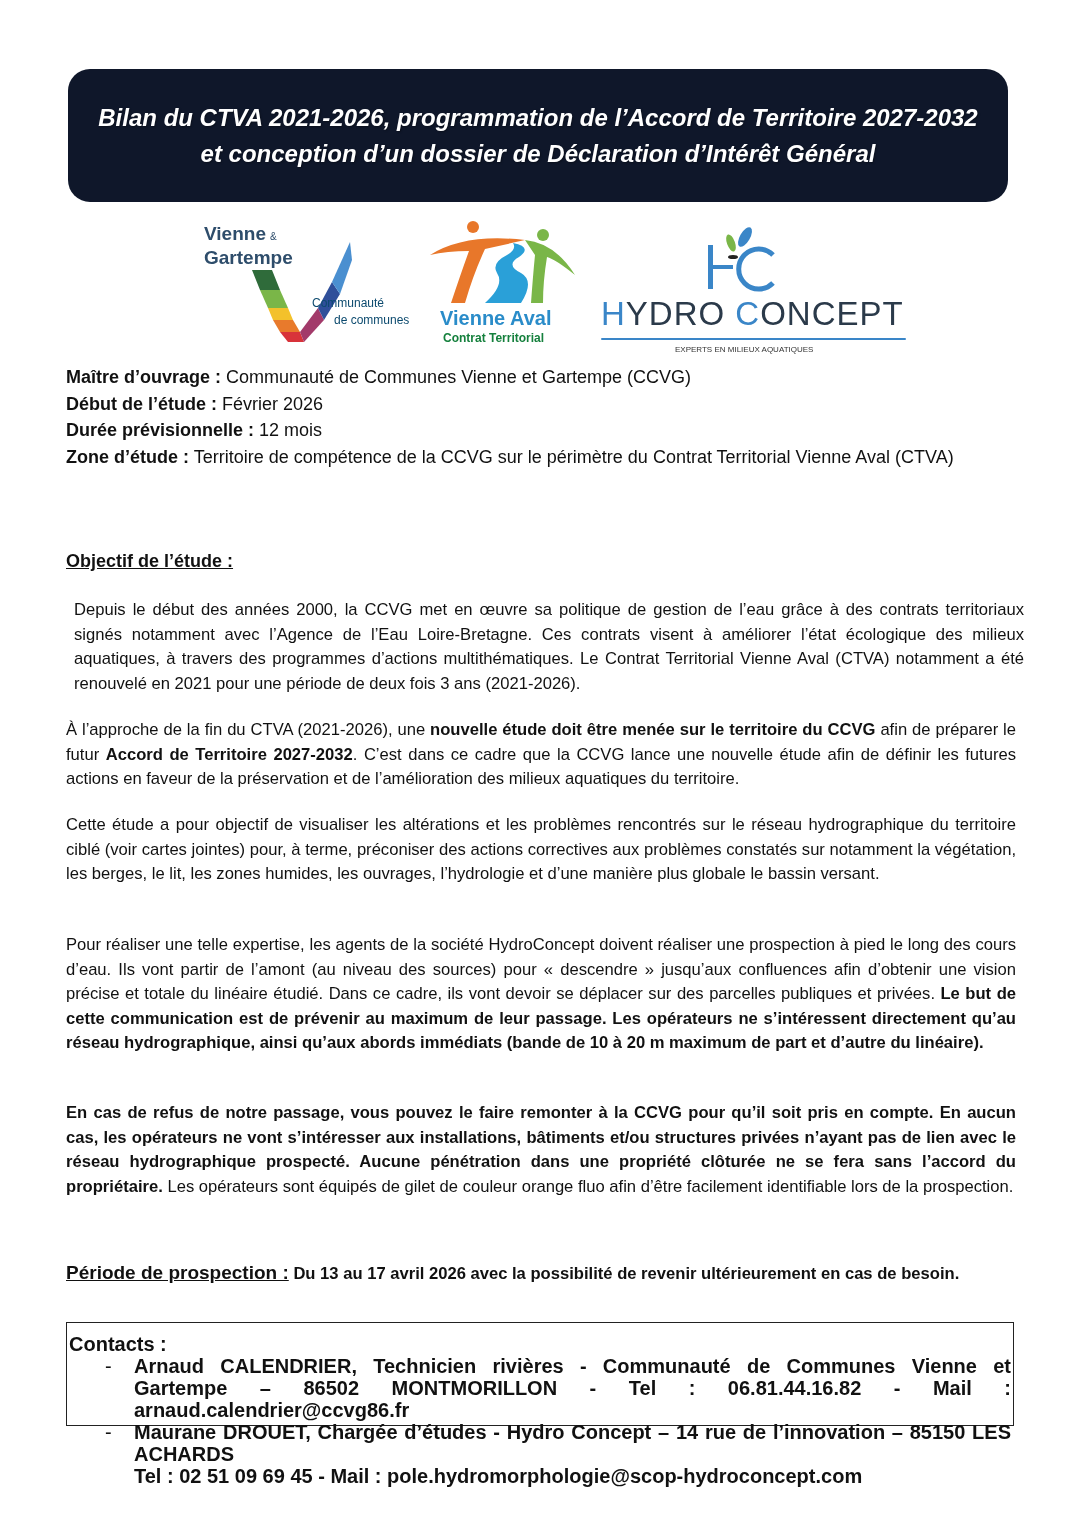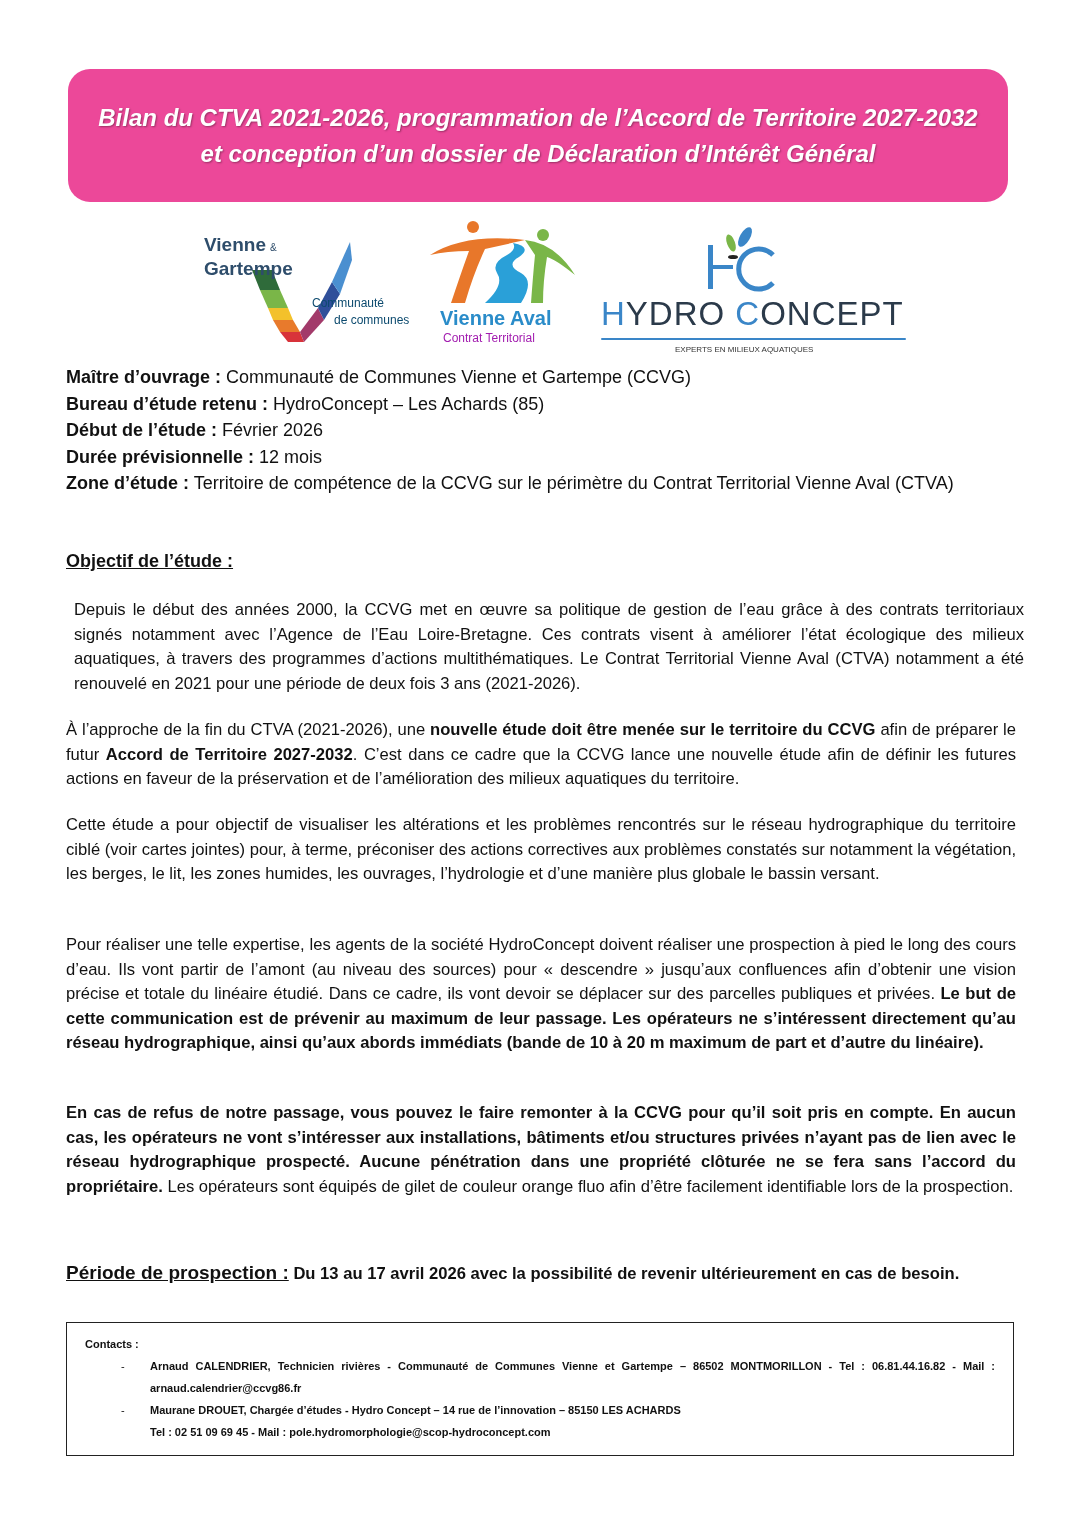--- a/index.html
+++ b/index.html
@@ -2,61 +2,61 @@
 <html><head>
 <meta charset="utf-8">
 <style>
   html, body { margin: 0; padding: 0; background: #ffffff; }
   body {
     width: 1080px; height: 1527px; position: relative; overflow: hidden;
     font-family: "Liberation Sans", sans-serif; color: #111;
   }
   .banner {
     position: absolute; left: 68px; top: 69px; width: 940px; height: 133px;
-    background: #ec4899; border-radius: 22px;
+    background: #0f172a; border-radius: 22px;
     display: flex; align-items: center; justify-content: center; text-align: center;
   }
   .banner-title {
     color: #fff; font-weight: bold; font-style: italic; font-size: 24px; line-height: 36px;
     text-shadow: 1px 1px 2px rgba(0,0,0,0.35);
     width: 880px;
   }
   
   .logos { position: absolute; top: 215px; left: 190px; width: 730px; height: 140px; }
   .logo-vg { position: absolute; left: 10px; top: 5px; width: 220px; height: 125px; }
-  .vg-title { position: absolute; left: 4px; top: 14px; font-weight: bold; font-size: 19px; line-height: 21px; color: #2e4d6b; }
+  .vg-title { position: absolute; left: 4px; top: 3px; font-weight: bold; font-size: 19px; line-height: 21px; color: #2e4d6b; }
   .vg-amp { font-size: 10px; font-weight: normal; margin-left: 4px; }
   .vg-sub { position: absolute; left: 112px; top: 75px; font-size: 12px; line-height: 17px; color: #0c4a6e; }
   .vg-sub div:nth-child(2) { padding-left: 22px; }
   .logo-va { position: absolute; left: 235px; top: 0; width: 160px; height: 135px; }
   .va-title { position: absolute; left: 15px; top: 92px; font-weight: bold; font-size: 20px; color: #2a8cc9; }
-  .va-sub { position: absolute; left: 18px; top: 116px; font-weight: normal; font-size: 12px; color: #a21caf; }
+  .va-sub { position: absolute; left: 18px; top: 116px; font-weight: bold; font-size: 12px; color: #15803d; }
   .logo-hc { position: absolute; left: 405px; top: 0; width: 320px; height: 140px; }
   .hc-word { position: absolute; left: 6px; top: 80px; font-size: 33px; letter-spacing: 1px; color: #2b3a4a; }
   .hc-word .b { color: #3a86c8; }
   .hc-line { position: absolute; left: 6px; top: 123px; width: 305px; height: 2px; background: #3a86c8; border-radius: 2px; }
   .hc-tag { position: absolute; left: 80px; top: 130px; font-size: 8px; color: #333; }
 
   .info { position: absolute; left: 66px; top: 364px; width: 950px; font-size: 18px; line-height: 26.5px; }
   .info b { font-weight: bold; }
   .info .wrap { text-align: justify; text-align-last: left; }
   .section-title { position: absolute; left: 66px; top: 551px; font-size: 18px; font-weight: bold; text-decoration: underline; }
   .para { position: absolute; left: 66px; width: 950px; font-size: 16.6px; line-height: 24.5px; text-align: justify; }
   .p1 { top: 598px; margin-left: 8px; }
   .p2 { top: 718px; }
   .p3 { top: 813px; }
   .p4 { top: 933px; }
   .p5 { top: 1101px; }
   .para b { font-weight: bold; }
   .period { position: absolute; left: 66px; top: 1260px; width: 950px; font-size: 16.6px; line-height: 26px; text-align: justify; font-weight: bold; }
   .period-label { font-size: 19px; text-decoration: underline; }
   .contacts {
-    position: absolute; left: 66px; top: 1322px; width: 948px; height: 134px;
-    border: 1.5px solid #222; box-sizing: border-box; padding: 10px 18px;
-    font-size: 11px; line-height: 22px; font-weight: bold;
+    position: absolute; left: 66px; top: 1322px; width: 948px; height: 104px;
+    border: 1.5px solid #222; box-sizing: border-box; padding: 10px 2px;
+    font-size: 20px; line-height: 22px; font-weight: bold;
   }
   .contacts ul { list-style: none; margin: 0; padding: 0; }
   .contacts li { position: relative; padding-left: 65px; text-align: justify; }
   .contacts li::before { content: "-"; position: absolute; left: 36px; font-weight: normal; }
 </style>
 </head>
 <body>
 
 <div class="banner">
   <div class="banner-title">Bilan du CTVA 2021-2026, programmation de l’Accord de Territoire 2027-2032 et conception d’un dossier de Déclaration d’Intérêt Général</div>
@@ -106,21 +106,20 @@
       <ellipse cx="138" cy="42" rx="5" ry="2" fill="#222"></ellipse>
     </svg>
     <div class="hc-word"><span class="b">H</span><span>YDRO </span><span class="b">C</span><span>ONCEPT</span></div>
     <div class="hc-line"></div>
     <div class="hc-tag">EXPERTS EN MILIEUX AQUATIQUES</div>
   </div>
 </div>
 
 <div class="info">
   <div><b>Maître d’ouvrage :</b><span> Communauté de Communes Vienne et Gartempe (CCVG)</span></div>
-  <div><b>Bureau d’étude retenu :</b><span> HydroConcept – Les Achards (85)</span></div>
   <div><b>Début de l’étude :</b><span> Février 2026</span></div>
   <div><b>Durée prévisionnelle :</b><span> 12 mois</span></div>
   <div class="wrap"><b>Zone d’étude :</b><span> Territoire de compétence de la CCVG sur le périmètre du Contrat Territorial Vienne Aval (CTVA)</span></div>
 </div>
 
 <div class="section-title">Objectif de l’étude :</div>
 
 <div class="para p1">Depuis le début des années 2000, la CCVG met en œuvre sa politique de gestion de l’eau grâce à des contrats territoriaux signés notamment avec l’Agence de l’Eau Loire-Bretagne. Ces contrats visent à améliorer l’état écologique des milieux aquatiques, à travers des programmes d’actions multithématiques. Le Contrat Territorial Vienne Aval (CTVA) notamment a été renouvelé en 2021 pour une période de deux fois 3 ans (2021-2026).</div>
 <div class="para p2"><span>À l’approche de la fin du CTVA (2021-2026), une </span><b>nouvelle étude doit être menée sur le territoire du CCVG</b><span> afin de préparer le futur </span><b>Accord de Territoire 2027-2032</b><span>. C’est dans ce cadre que la CCVG lance une nouvelle étude afin de définir les futures actions en faveur de la préservation et de l’amélioration des milieux aquatiques du territoire.</span></div>
 <div class="para p3">Cette étude a pour objectif de visualiser les altérations et les problèmes rencontrés sur le réseau hydrographique du territoire ciblé (voir cartes jointes) pour, à terme, préconiser des actions correctives aux problèmes constatés sur notamment la végétation, les berges, le lit, les zones humides, les ouvrages, l’hydrologie et d’une manière plus globale le bassin versant.</div>

